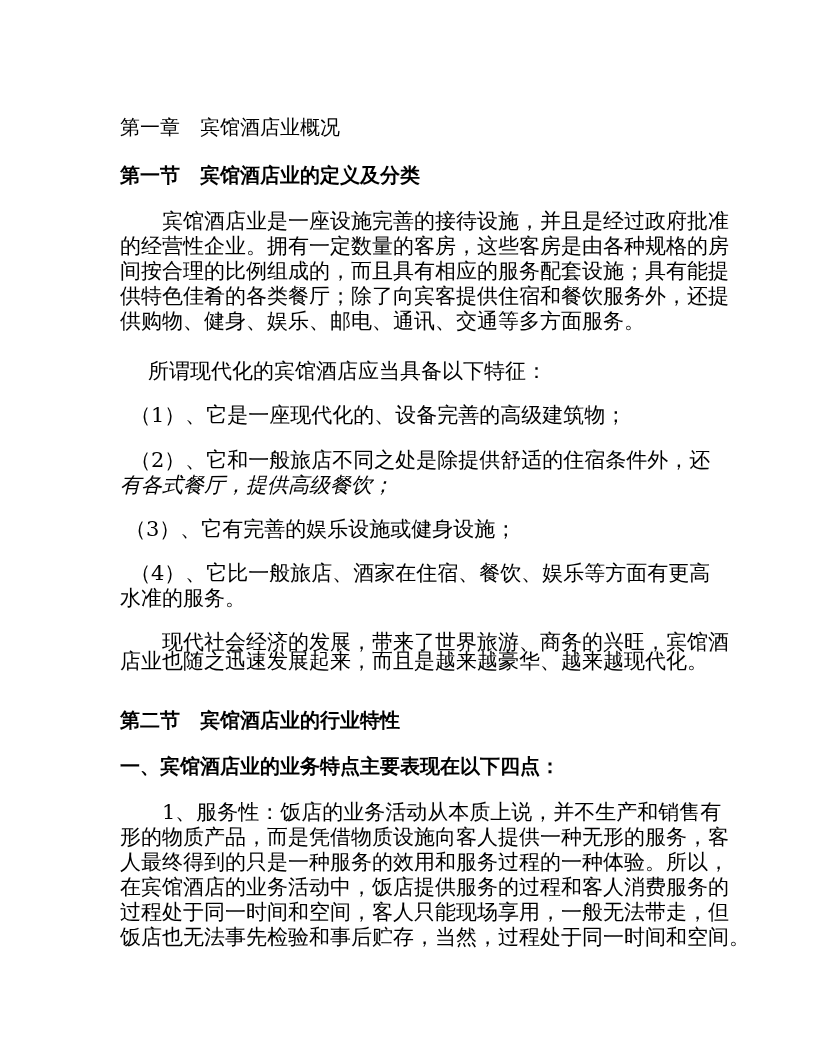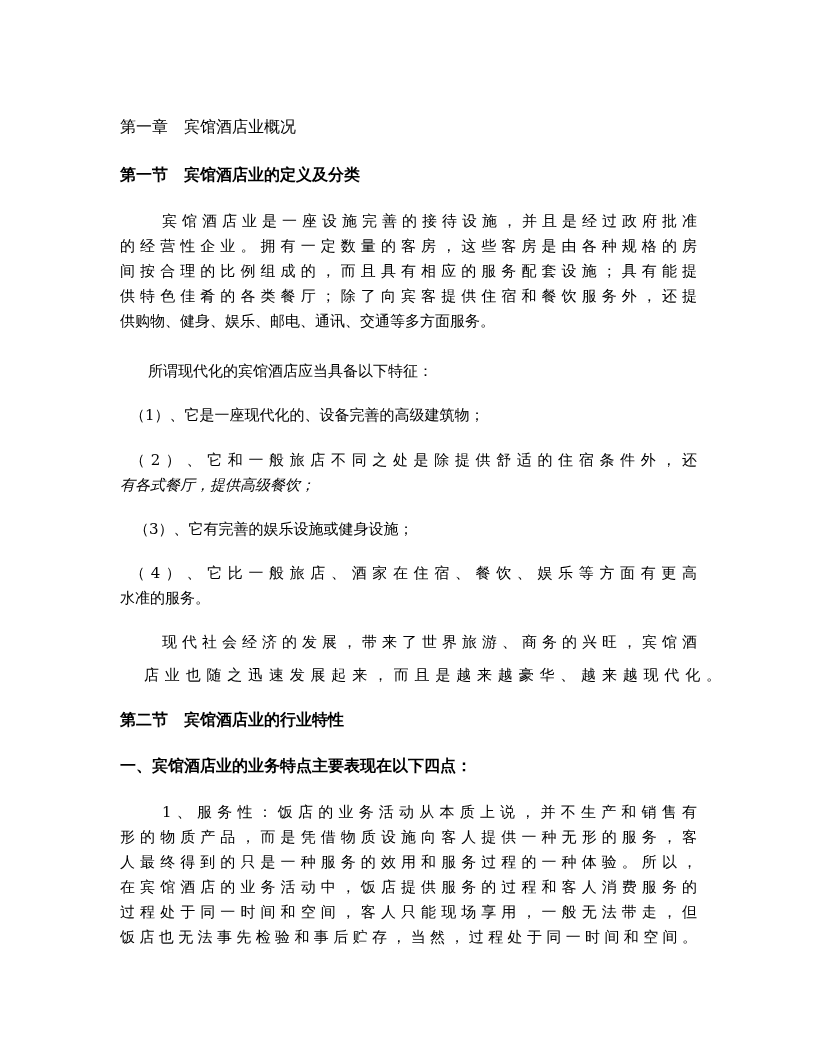--- a/index.html
+++ b/index.html
@@ -1,20 +1,20 @@
 <!DOCTYPE html>
 <html><head>
 <meta charset="utf-8">
 <style>
   html, body { margin: 0; padding: 0; background: #ffffff; }
   body { width: 816px; height: 1056px; position: relative; overflow: hidden;
          font-family: "DejaVu Serif", "Liberation Serif", serif; color: #000; }
   .page { position: absolute; left: 120px; top: 0; width: 580px; }
-  .line { position: absolute; left: 0; white-space: nowrap; font-size: 15px; line-height: 24px; }
-  .heading { font-family: "DejaVu Sans", "Liberation Sans", sans-serif; font-size: 16px; }
+  .line { position: absolute; left: 0; white-space: nowrap; font-size: 21px; line-height: 24px; }
+  .heading { font-family: "DejaVu Sans", "Liberation Sans", sans-serif; font-size: 20px; }
   .bold { font-weight: bold; }
   .justify { text-align: justify; text-align-last: justify; width: 577px; }
 </style>
 </head>
 <body>
 
 <div class="page">
   <div class="line heading" style="top:115px;">第一章　宾馆酒店业概况</div>
 
   <div class="line heading bold" style="top:163px;">第一节　宾馆酒店业的定义及分类</div>
@@ -25,27 +25,27 @@
   <div class="line justify" style="top:284px;">供特色佳肴的各类餐厅；除了向宾客提供住宿和餐饮服务外，还提</div>
   <div class="line" style="top:309px;">供购物、健身、娱乐、邮电、通讯、交通等多方面服务。</div>
 
   <div class="line" style="top:359px; left:28px;">所谓现代化的宾馆酒店应当具备以下特征：</div>
 
   <div class="line" style="top:403px; left:10px;">（1）、它是一座现代化的、设备完善的高级建筑物；</div>
 
   <div class="line justify" style="top:448px; left:10px; width:567px;">（2）、它和一般旅店不同之处是除提供舒适的住宿条件外，还</div>
   <div class="line" style="top:473px;font-style:italic;">有各式餐厅，提供高级餐饮；</div>
 
-  <div class="line" style="top:517px; left:14px;">（3）、它有完善的娱乐设施或健身设施；</div>
+  <div class="line" style="top:517px; left:5px;">（3）、它有完善的娱乐设施或健身设施；</div>
 
   <div class="line justify" style="top:561px; left:10px; width:567px;">（4）、它比一般旅店、酒家在住宿、餐饮、娱乐等方面有更高</div>
   <div class="line" style="top:586px;text-align:center;">水准的服务。</div>
 
   <div class="line justify" style="top:630px; left:42px; width:535px;">现代社会经济的发展，带来了世界旅游、商务的兴旺，宾馆酒</div>
-  <div class="line justify" style="top:663px;margin-left:24px;">店业也随之迅速发展起来，而且是越来越豪华、越来越现代化。</div>
+  <div class="line justify" style="top:649px;">店业也随之迅速发展起来，而且是越来越豪华、越来越现代化。</div>
 
   <div class="line heading bold" style="top:708px;">第二节　宾馆酒店业的行业特性</div>
 
   <div class="line heading" style="top:754px; font-weight:bold;">一、宾馆酒店业的业务特点主要表现在以下四点：</div>
 
   <div class="line justify" style="top:800px; left:42px; width:535px;">1、服务性：饭店的业务活动从本质上说，并不生产和销售有</div>
   <div class="line justify" style="top:825px;">形的物质产品，而是凭借物质设施向客人提供一种无形的服务，客</div>
   <div class="line justify" style="top:850px;">人最终得到的只是一种服务的效用和服务过程的一种体验。所以，</div>
   <div class="line justify" style="top:875px;">在宾馆酒店的业务活动中，饭店提供服务的过程和客人消费服务的</div>
   <div class="line justify" style="top:900px;">过程处于同一时间和空间，客人只能现场享用，一般无法带走，但</div>

